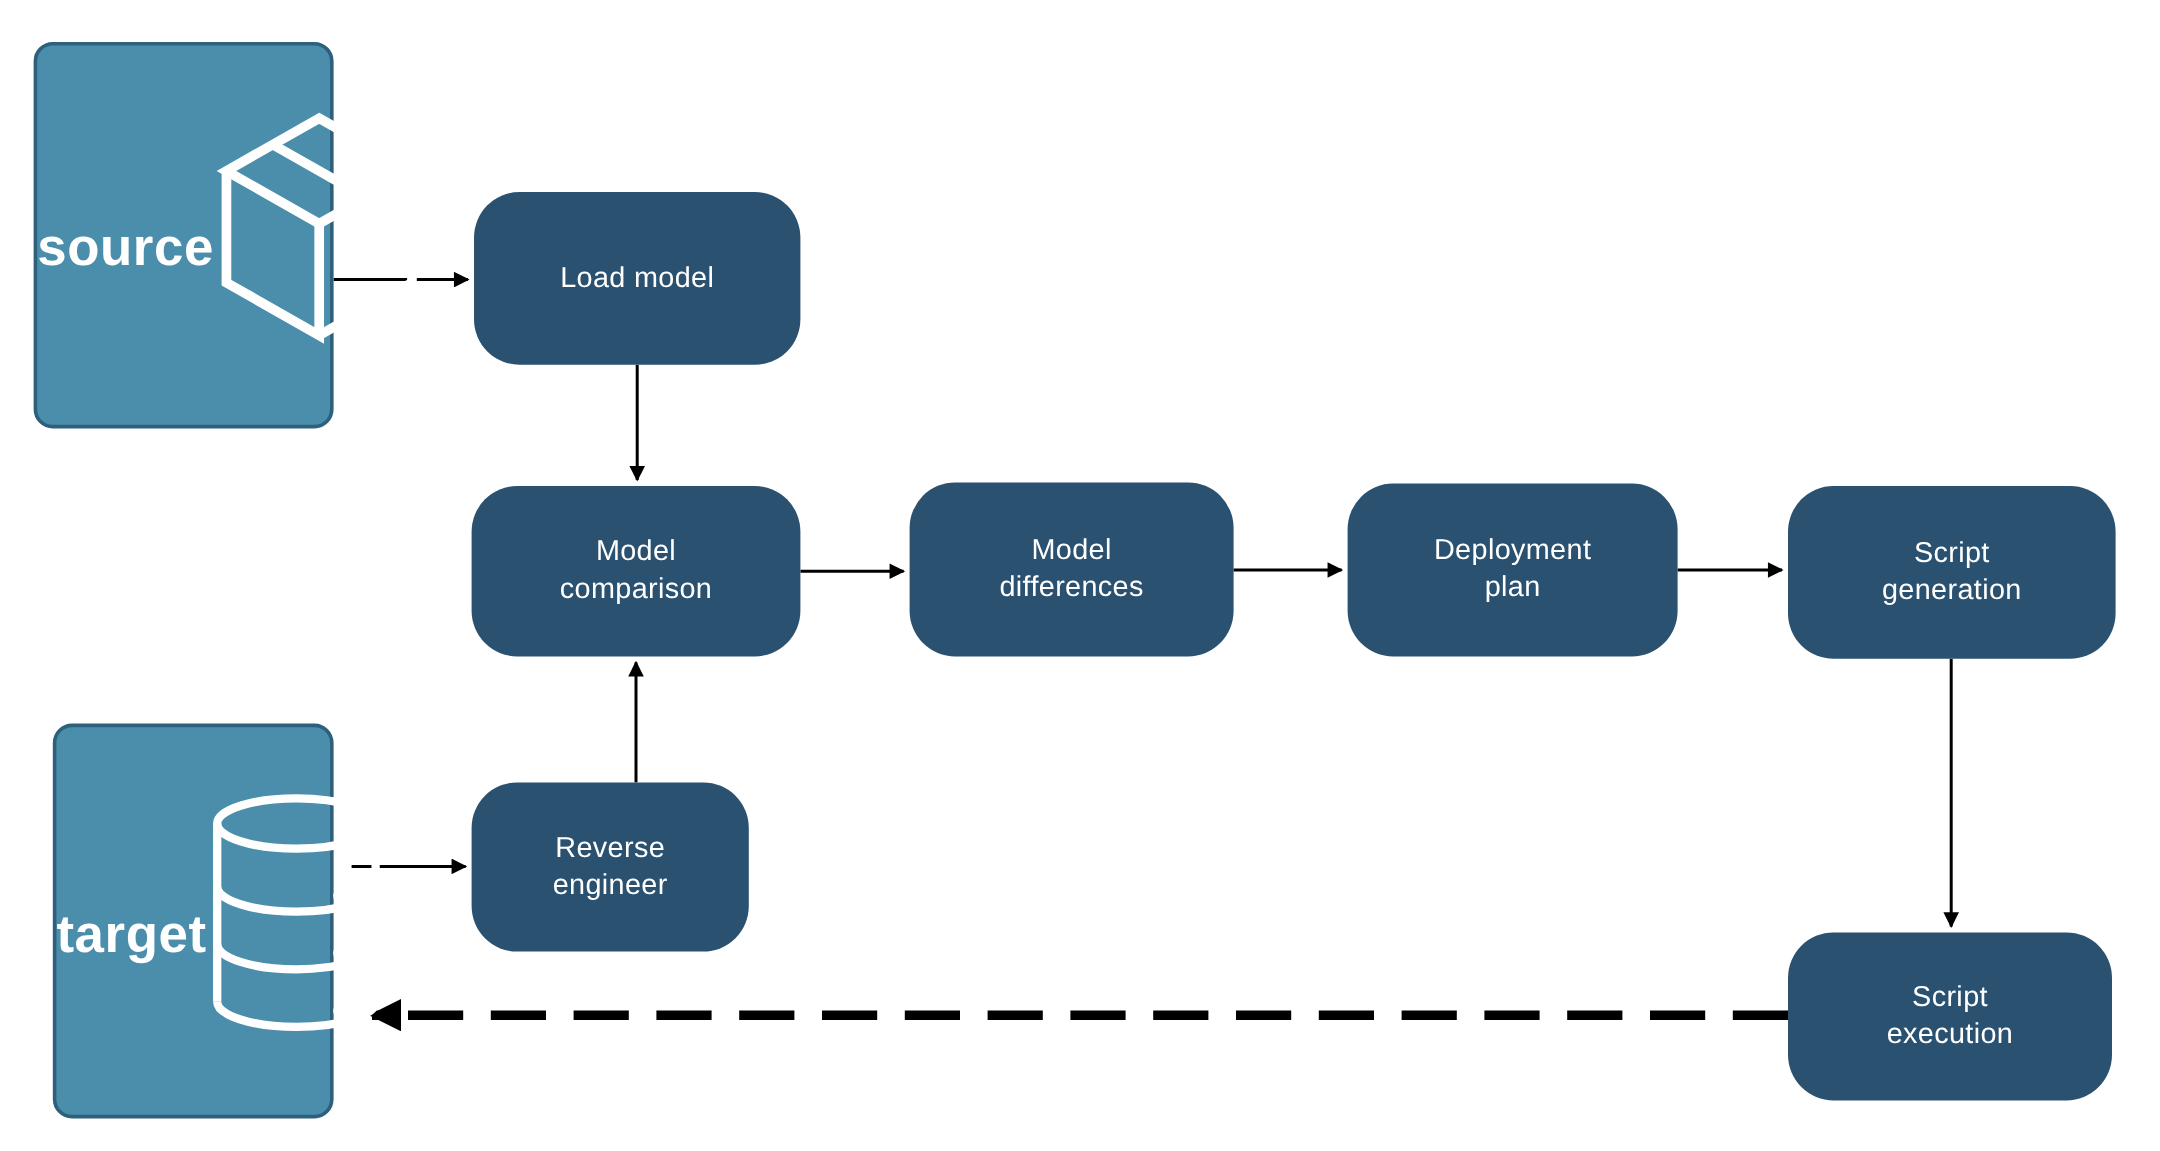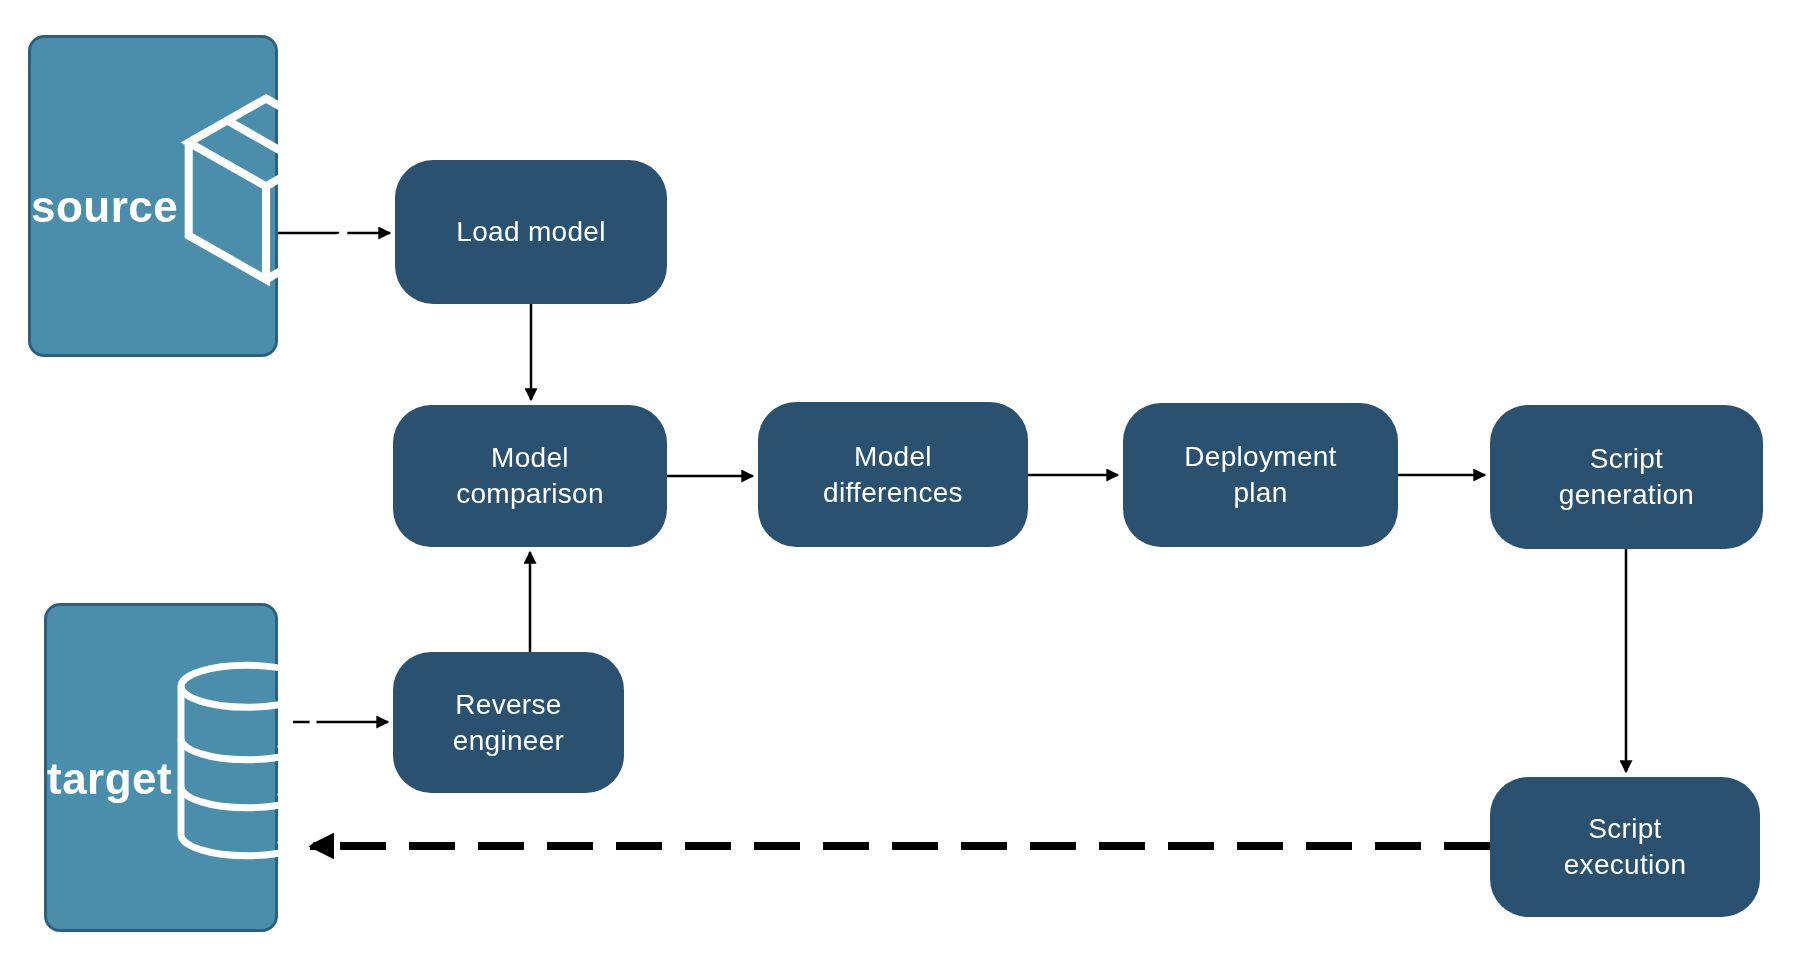--- a/index.html
+++ b/index.html
@@ -20,21 +20,21 @@
   }
   .proc {
     position: absolute;
     background: #2A5170;
     border-radius: 38px;
     color: #ffffff;
     display: flex;
     align-items: center;
     justify-content: center;
     text-align: center;
-    font-size: 28px;
+    font-size: 24px;
     line-height: 1.28;
     white-space: pre-line;
     letter-spacing: 0.3px;
   }
   .container-node {
     position: absolute;
     background: #4B8EAC;
     border: 3px solid #2D607C;
     border-radius: 16px;
     display: flex;

